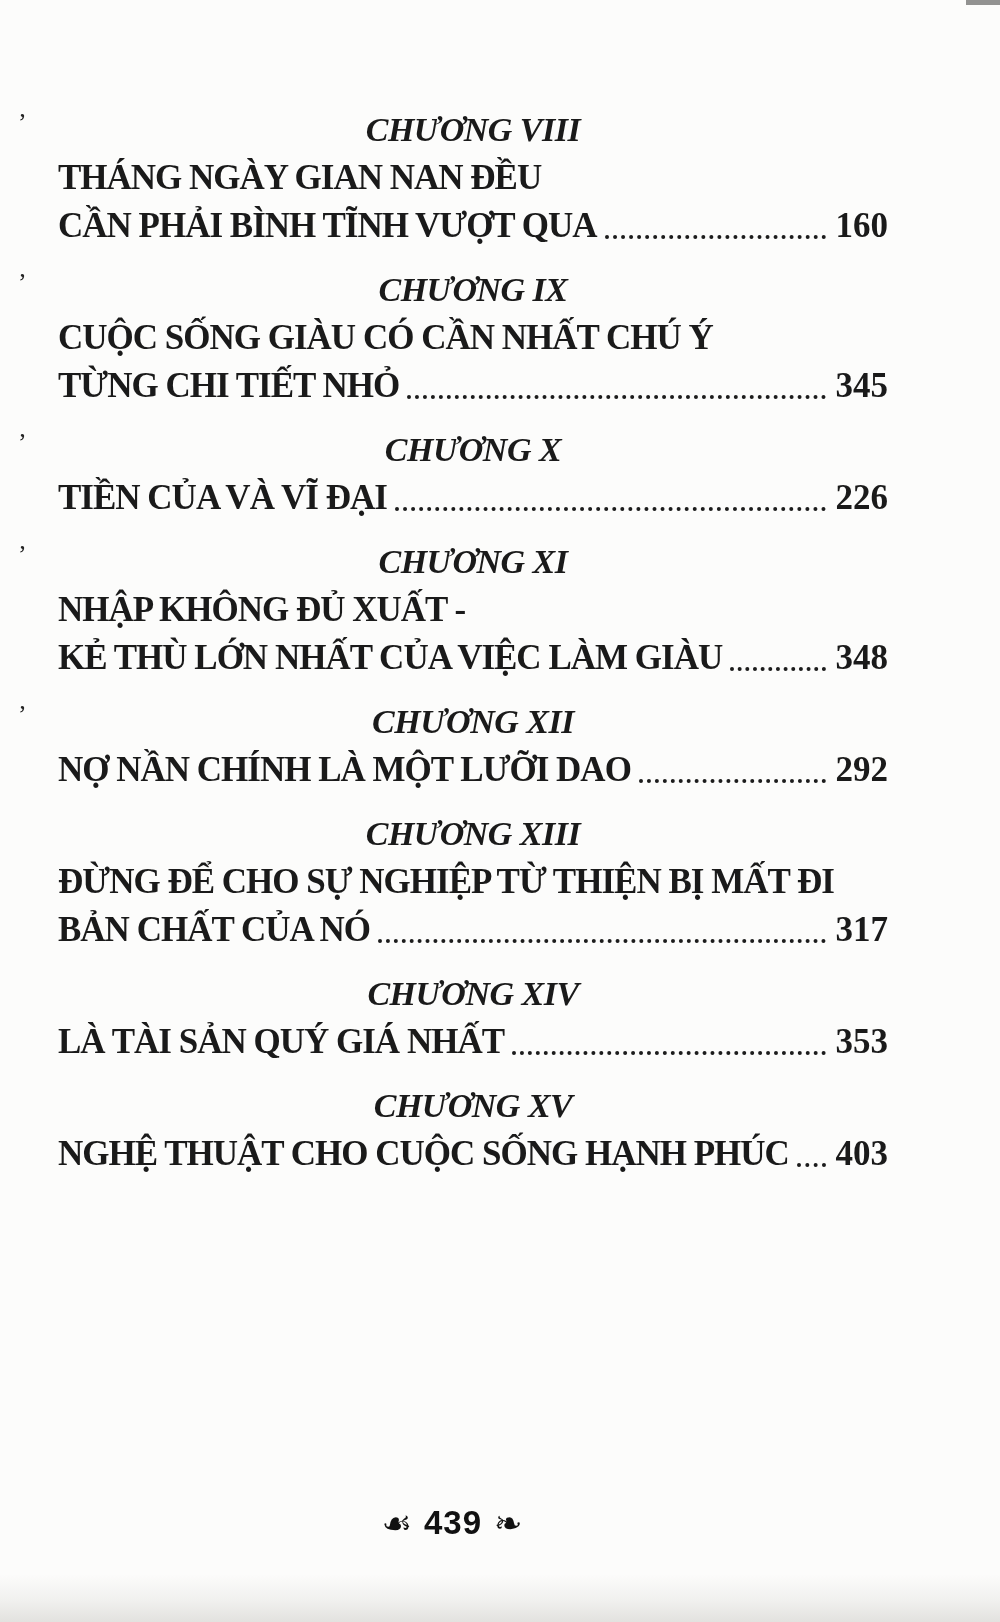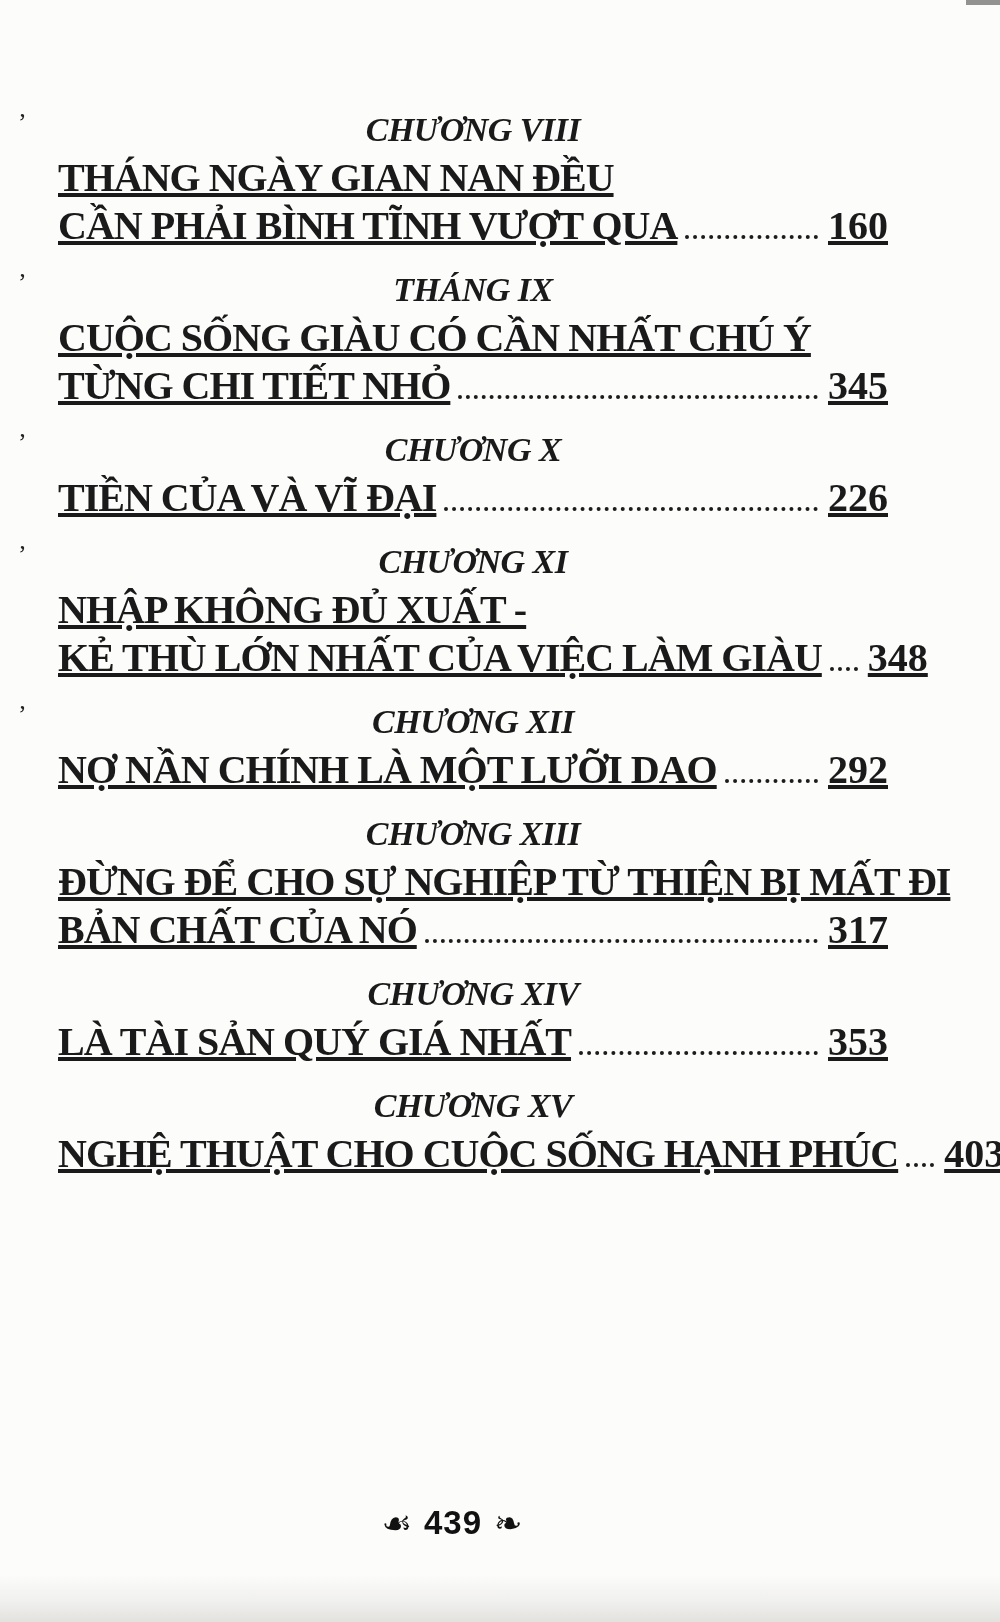--- a/index.html
+++ b/index.html
@@ -54,25 +54,24 @@
   .heading {
     font-style: italic;
     font-weight: 700;
     font-size: 34px;
     line-height: 48px;
     letter-spacing: -0.5px;
     text-align: center;
   }
   .line, .leader-row {
     font-weight: 700;
-    font-size: 40px;
+    font-size: 35px;
     line-height: 48px;
     letter-spacing: -1px;
     white-space: nowrap;
-    text-decoration: underline;
   }
   .leader-row {
     display: flex;
     align-items: flex-end;
   }
   .dots {
     flex: 1 1 auto;
     border-bottom: 4px dotted #1c1c1c;
     align-self: flex-end;
     margin: 0 10px 11px 8px;
@@ -122,21 +121,21 @@
       <p class="line">THÁNG NGÀY GIAN NAN ĐỀU</p>
       <div class="leader-row">
         <span>CẦN PHẢI BÌNH TĨNH VƯỢT QUA</span>
         <span class="dots"></span>
         <span class="pagenum">160</span>
       </div>
     </section>
 
     <section class="chapter">
       <span class="tick">’</span>
-      <h2 class="heading">THÁNG IX</h2>
+      <h2 class="heading">CHƯƠNG IX</h2>
       <p class="line">CUỘC SỐNG GIÀU CÓ CẦN NHẤT CHÚ Ý</p>
       <div class="leader-row">
         <span>TỪNG CHI TIẾT NHỎ</span>
         <span class="dots"></span>
         <span class="pagenum">345</span>
       </div>
     </section>
 
     <section class="chapter">
       <span class="tick">’</span>

